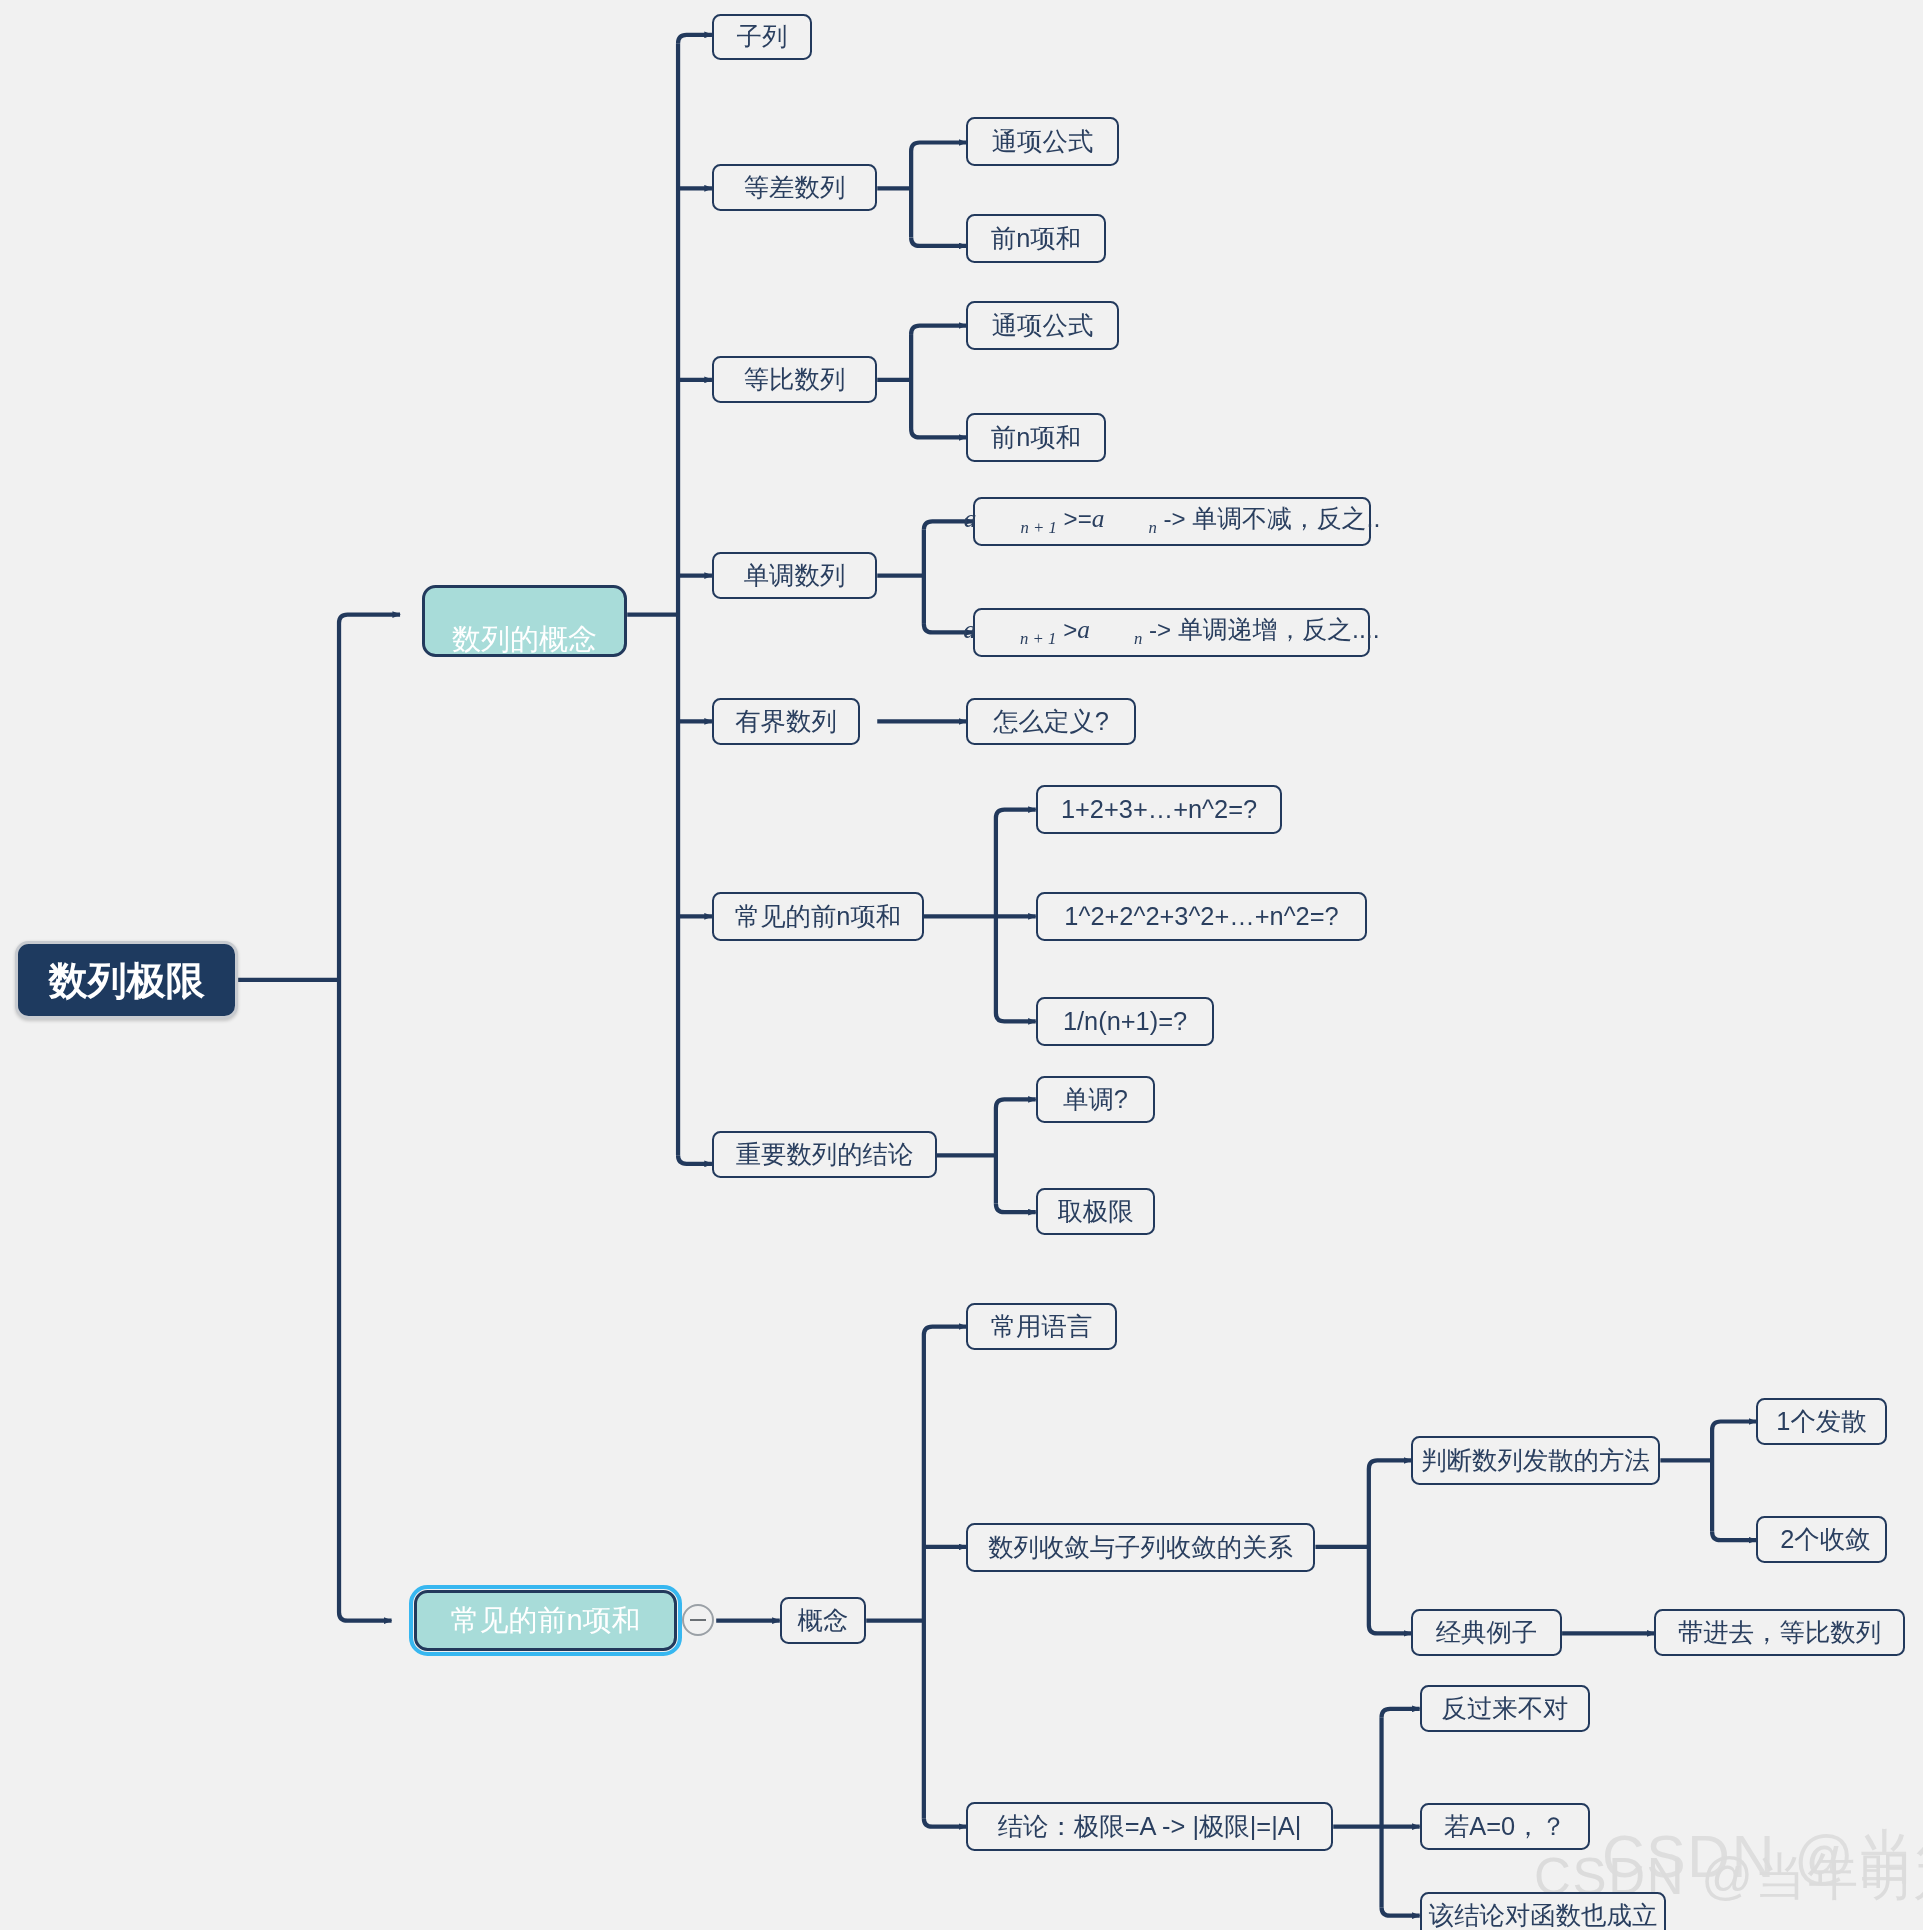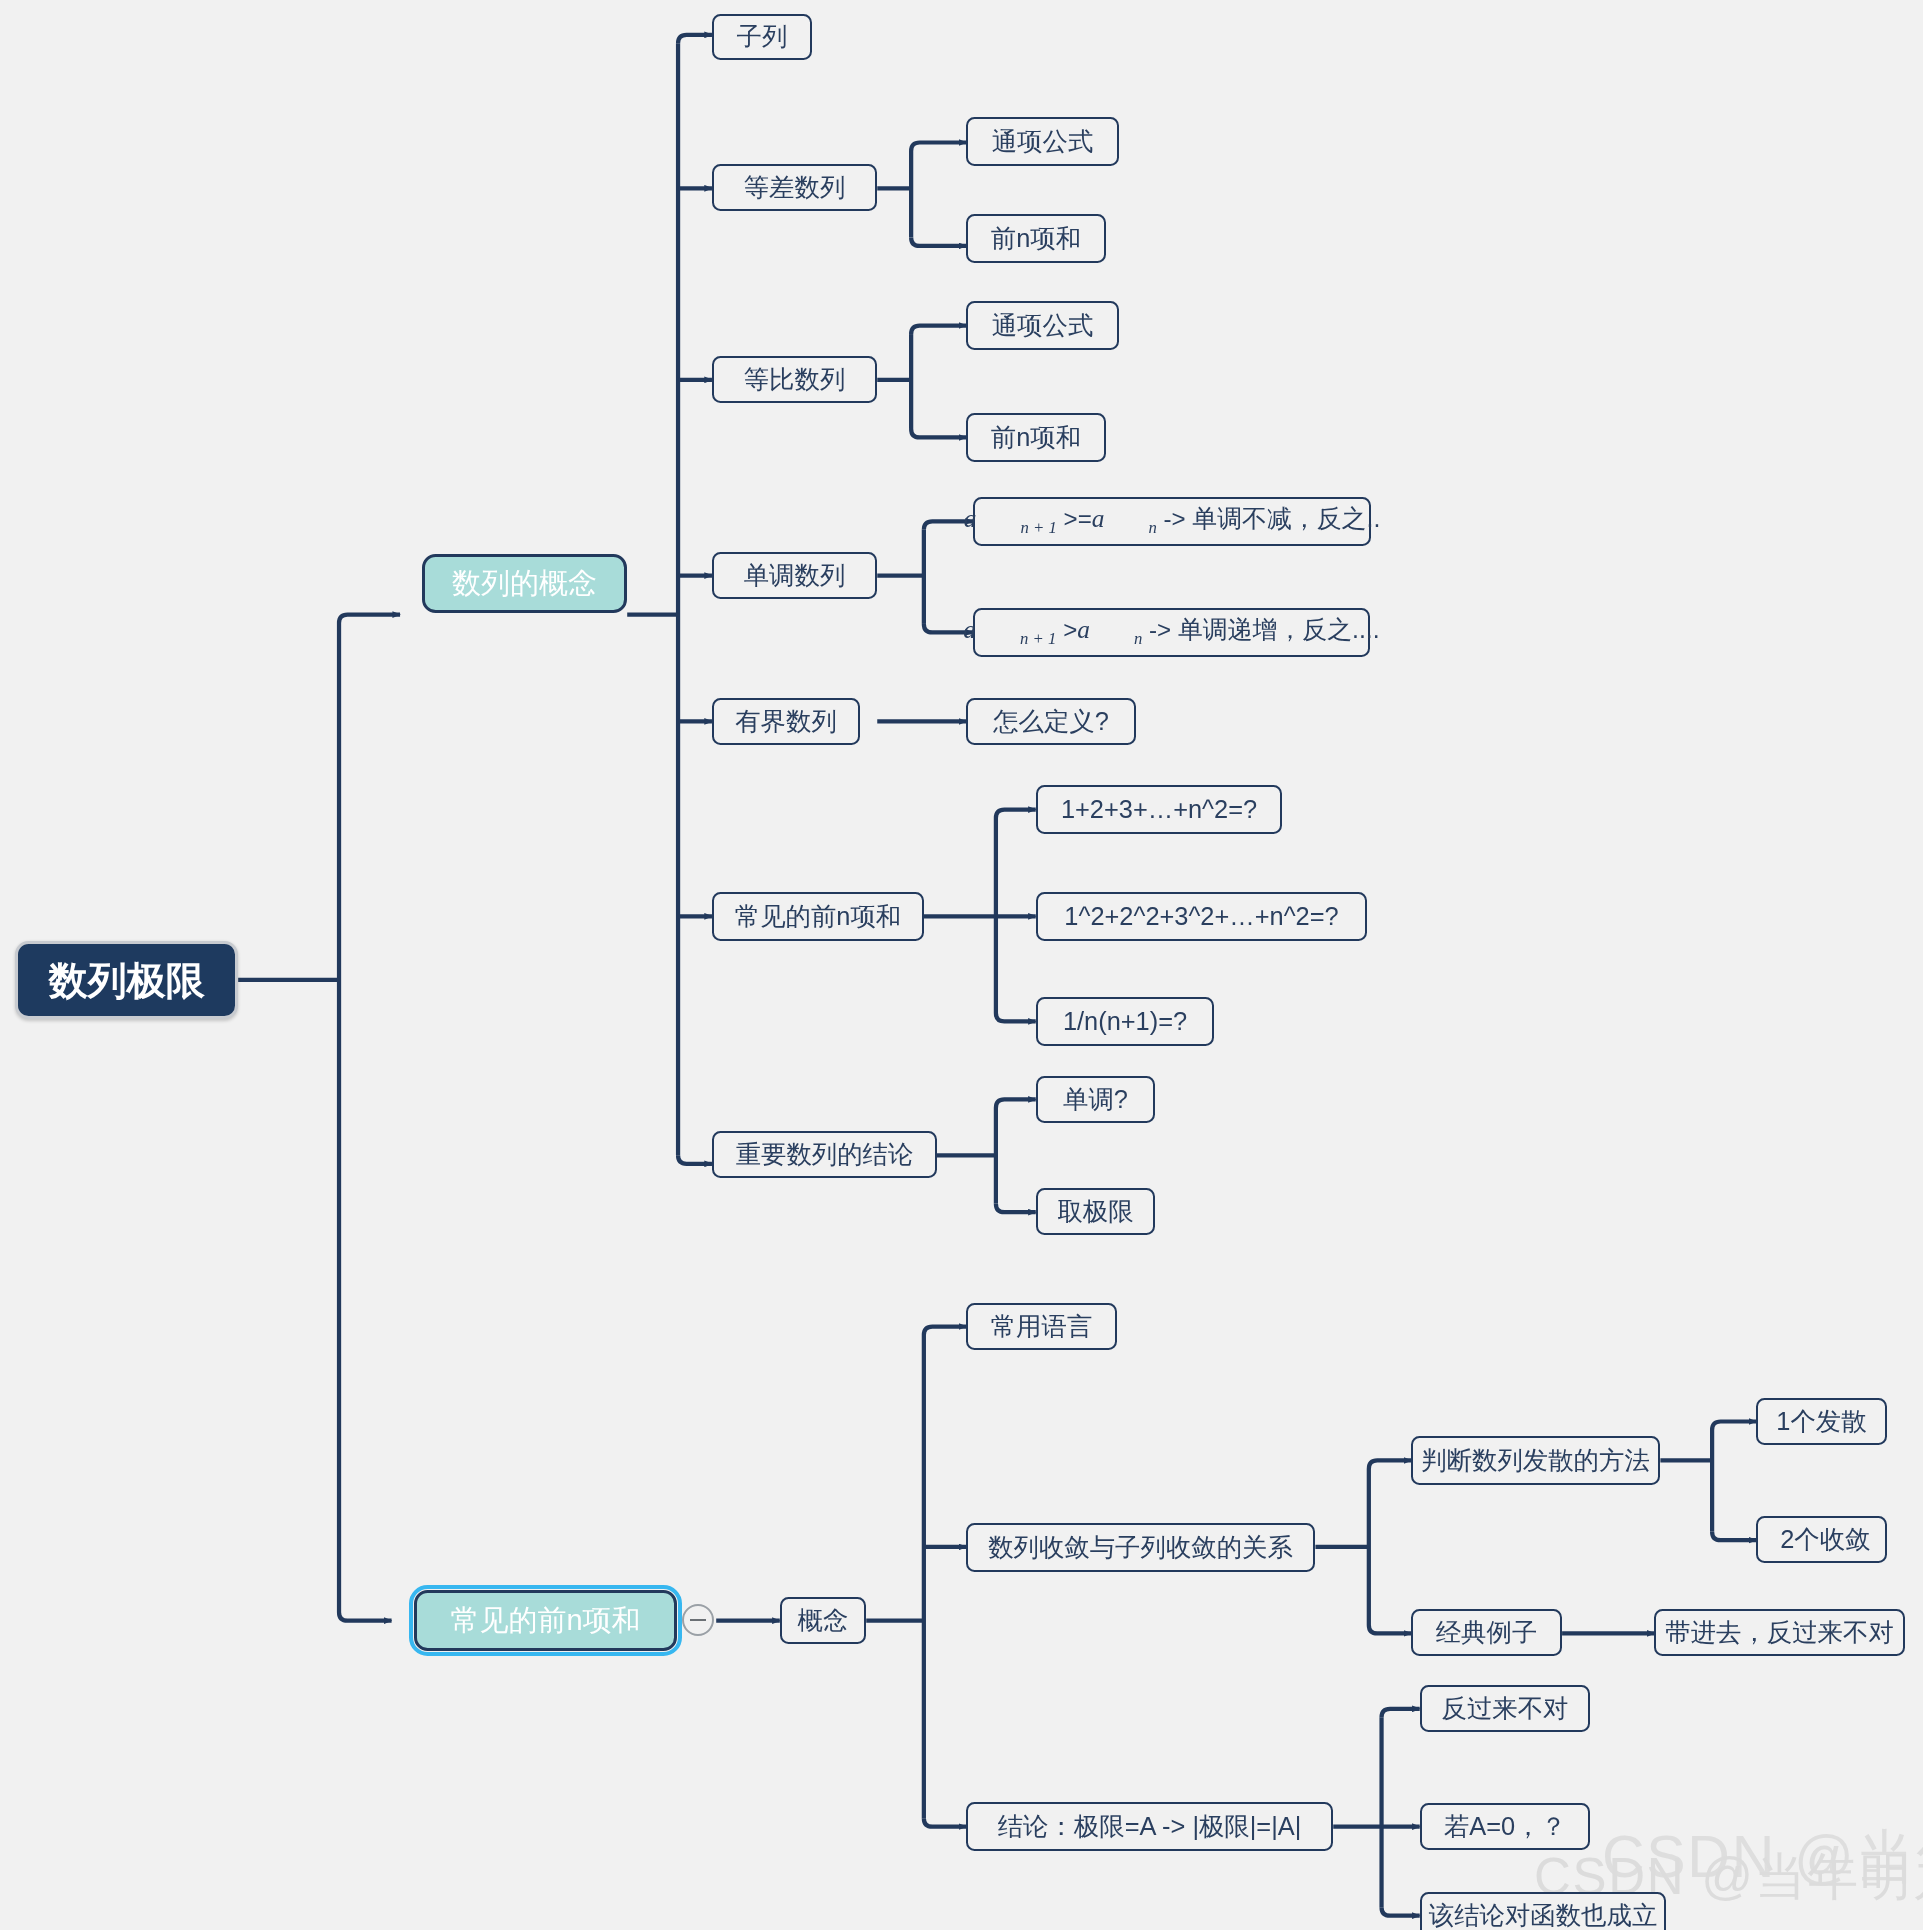--- a/index.html
+++ b/index.html
@@ -203,21 +203,21 @@
     <span>CSDN @当年明月_c</span>
   </div>
   <div class="watermark" style="left:1534px; top:1843px; font-size:51px; color:#dcdcdc;">
     <span>CSDN @当年明月_c</span>
   </div>
 
   <div class="node root" style="left:15.3px; top:941px; width:223px; height:78px;">
     <span>数列极限</span>
   </div>
 
-  <div class="node branch" style="left:422px; top:554px; width:205px; height:59px;">
+  <div class="node branch" style="left:422px; top:585px; width:205px; height:72px;align-items:flex-end;">
     <span>数列的概念</span>
   </div>
 
   <div class="node branch selected" style="left:414px; top:1590px; width:263px; height:61px;">
     <span>常见的前n项和</span>
   </div>
   <div class="collapse-btn" style="left:682px; top:1604px;">
     <span></span>
   </div>
 
@@ -308,21 +308,21 @@
     <span>1个发散</span>
   </div>
   <div class="node" style="left:1756px; top:1516px; width:131px; height:47px;padding-left:23px;">
     <span>2个收敛</span>
   </div>
 
   <div class="node" style="left:1411px; top:1609px; width:151px; height:47px;">
     <span>经典例子</span>
   </div>
   <div class="node" style="left:1654px; top:1609px; width:251px; height:47px;">
-    <span>带进去，反过来不对</span>
+    <span>带进去，等比数列</span>
   </div>
 
   <div class="node" style="left:966px; top:1802px; width:367px; height:49px;">
     <span>结论：极限=A -&gt; |极限|=|A|</span>
   </div>
   <div class="node" style="left:1420px; top:1685px; width:170px; height:47px;">
     <span>反过来不对</span>
   </div>
   <div class="node" style="left:1420px; top:1803px; width:170px; height:47px;">
     <span>若A=0，？</span>

